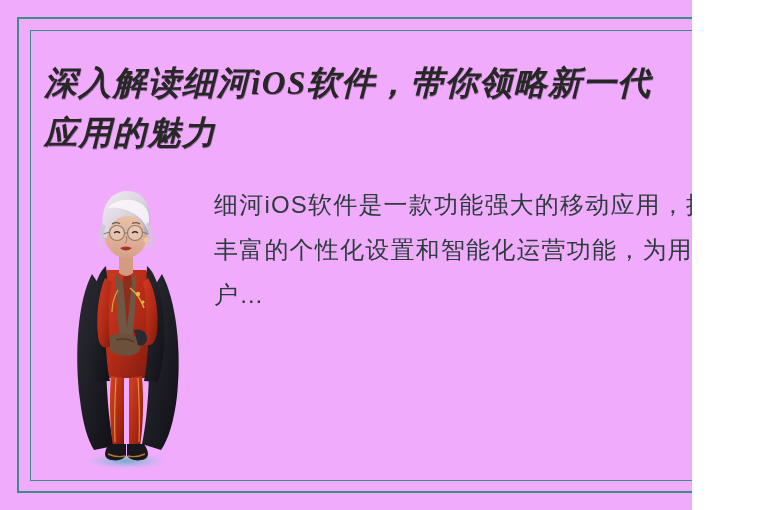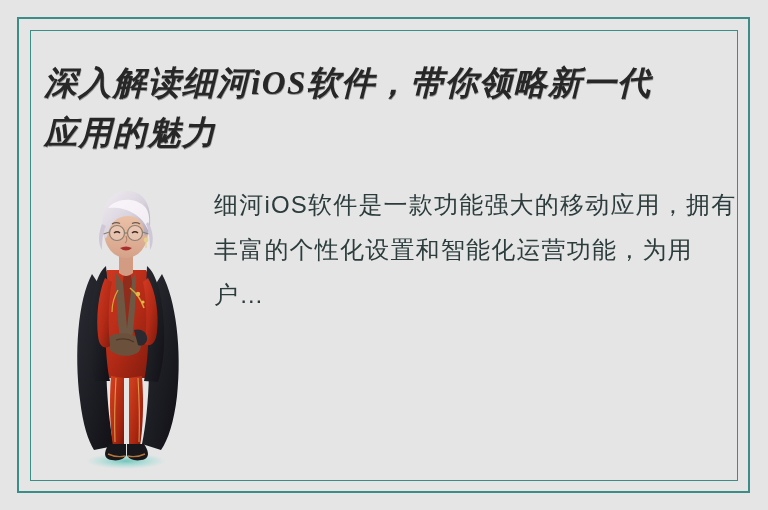--- a/index.html
+++ b/index.html
@@ -9,23 +9,23 @@
   }
   body {
     width: 768px;
     height: 510px;
     overflow: hidden;
     font-family: "Liberation Sans", "DejaVu Sans", sans-serif;
   }
 
   #card {
     position: relative;
-    width: 768px;
+    width: 692px;
     height: 510px;
-    background: #e5e5e5;
+    background: #f0abfc;
     overflow: hidden;
   }
 
   
   .frame-outer {
     position: absolute;
     left: 17px;
     top: 17px;
     width: 733px;
     height: 476px;

